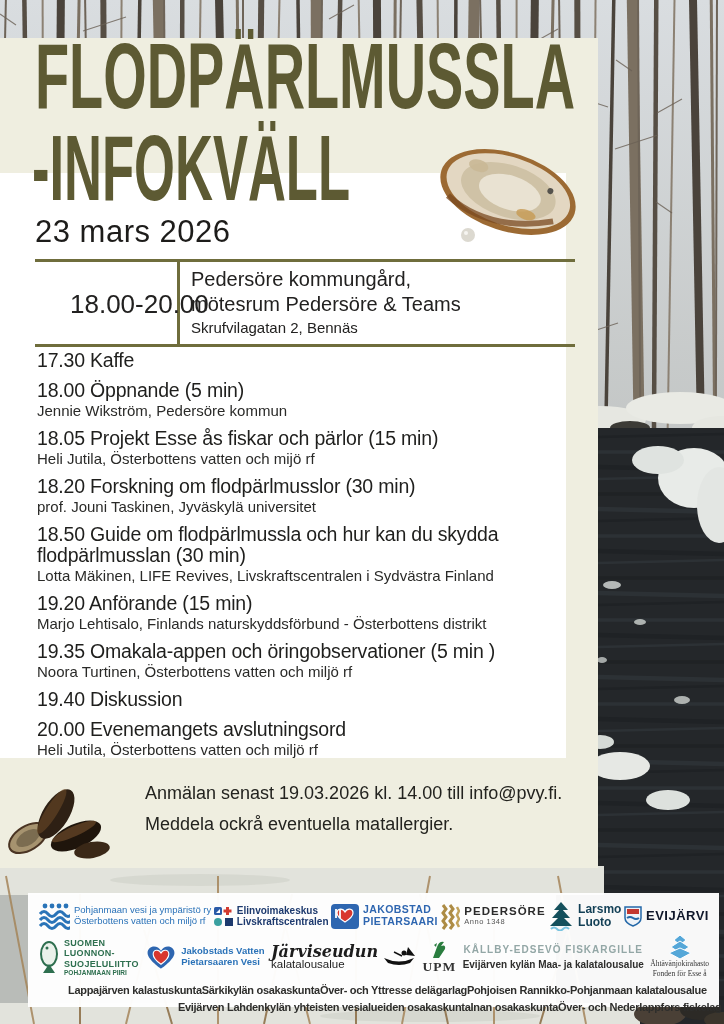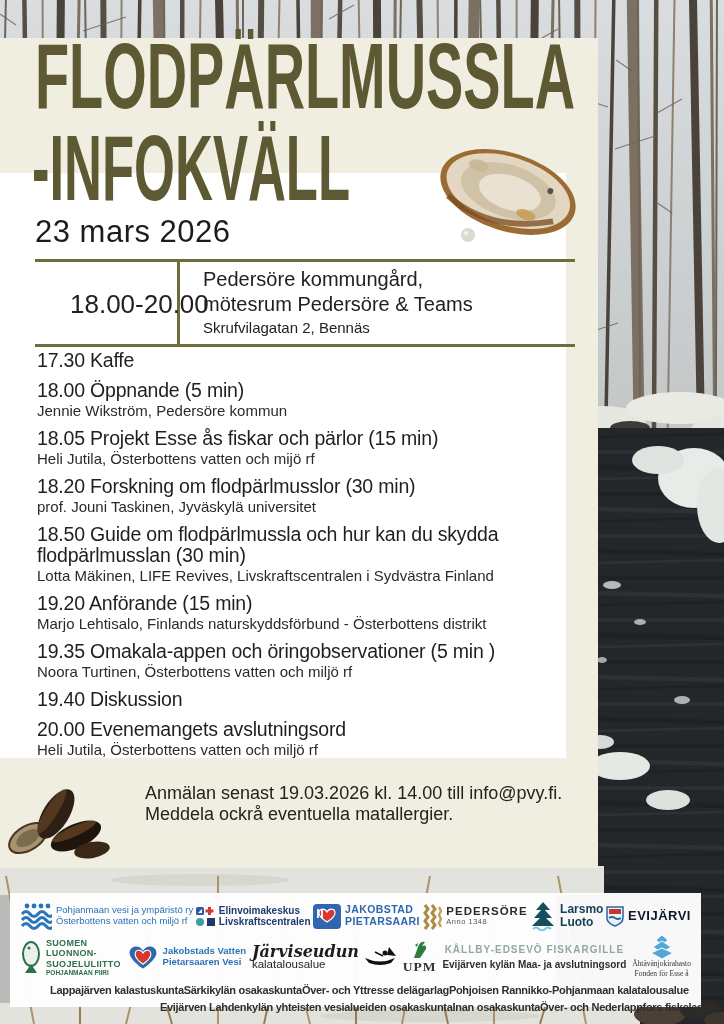--- a/index.html
+++ b/index.html
@@ -13,37 +13,37 @@
   
   #title-svg{position:absolute;left:30px;top:40px;width:560px;height:170px;overflow:visible;}
   #title-svg text{font-family:"Liberation Sans",sans-serif;font-weight:bold;fill:#5d5a33;}
   
   .event-date{position:absolute;left:35px;top:214px;font-size:31px;color:#1d1c1a;letter-spacing:.5px;}
   .rule{position:absolute;background:#6f6d3c;height:2.5px;}
   .rule1{left:35px;top:259px;width:540px;}
   .rule2{left:35px;top:344px;width:540px;}
   .vdivider{position:absolute;left:177px;top:261px;width:2.5px;height:83px;background:#6f6d3c;}
   .time-range{position:absolute;left:46px;top:289px;font-size:26px;color:#222120;margin-left:24px;}
-  .venue{position:absolute;left:203px;top:267px;color:#222120;}
+  .venue{position:absolute;left:191px;top:267px;color:#222120;}
   .venue .v1,.venue .v2{font-size:20px;line-height:25px;}
   .venue .v3{font-size:15px;line-height:22px;}
   
   .schedule{position:absolute;left:37px;top:350px;width:516px;color:#1f1f1d;}
   .sched-item{margin-bottom:9px;}
   .sched-title{font-size:19.5px;line-height:21px;letter-spacing:-.2px;}
   .sched-speaker{font-size:15px;line-height:17px;color:#2a2a28;margin-top:1px;}
   .sched-speaker:empty{display:none;}
   
   .registration{position:absolute;left:145px;top:783px;color:#23231f;font-size:18px;}
-  .registration .r1{}
+  .registration .r1{margin-bottom:10px;}
   .registration .r2{margin-bottom:16px;}
   #mussels-svg{position:absolute;left:4px;top:776px;width:110px;height:98px;}
   #shell-svg{position:absolute;left:432px;top:134px;width:152px;height:116px;overflow:visible;}
   
-  .logo-strip{position:absolute;left:10px;top:893px;width:691px;height:114px;background:rgba(255,255,255,.97);
+  .logo-strip{position:absolute;left:28px;top:893px;width:691px;height:114px;background:rgba(255,255,255,.97);
               box-sizing:border-box;padding:5px 10px 0 10px;}
   .lrow{display:flex;align-items:center;justify-content:space-between;white-space:nowrap;}
   .lrow1{height:36px;}
   .lrow2{height:42px;margin-top:2px;}
   .lrow3{height:16px;margin-top:4px;padding:0 22px 0 30px;}
   .lrow4{height:16px;margin-top:1px;padding:0 20px 0 140px;}
   .logo{display:flex;align-items:center;gap:4px;}
   .lt{line-height:1.12;}
   .pvy-t{color:#2a72b8;font-size:9.5px;}
   .elin-t{color:#1d3a6e;font-size:10px;font-weight:bold;}
@@ -462,21 +462,21 @@
         <div class="lt stack" style="align-items:center;">
           <svg width="20" height="20" viewBox="0 0 20 20">
             <path d="M4 19 L8 8 Q10 2 15 3 L12 7 Q17 5 16 10 L10 19 Z" fill="#2a7d3f"></path>
             <path d="M5 6 L8 4 L7 8 Z" fill="#2a7d3f"></path>
           </svg>
           <span class="upm-t">UPM</span>
         </div>
       </div>
       <div class="lt stack">
         <span class="kall-t">KÅLLBY-EDSEVÖ FISKARGILLE</span>
-        <span class="kall-s">Evijärven kylän Maa- ja avslutningsord</span>
+        <span class="kall-s">Evijärven kylän Maa- ja kalatalousalue</span>
       </div>
       <div class="lt stack" style="align-items:center;">
         <svg width="34" height="24" viewBox="0 0 34 24">
           <polygon points="17,0 23,5 17,10 11,5" fill="#55a7d8" stroke="#fff" stroke-width="1"></polygon>
           <polygon points="17,6 26,12 17,18 8,12" fill="#55a7d8" stroke="#fff" stroke-width="1"></polygon>
           <polygon points="17,13 28,18 17,24 6,18" fill="#55a7d8" stroke="#fff" stroke-width="1"></polygon>
         </svg>
         <span class="aht-t">Ähtävänjokirahasto</span>
         <span class="aht-t">Fonden för Esse å</span>
       </div>

